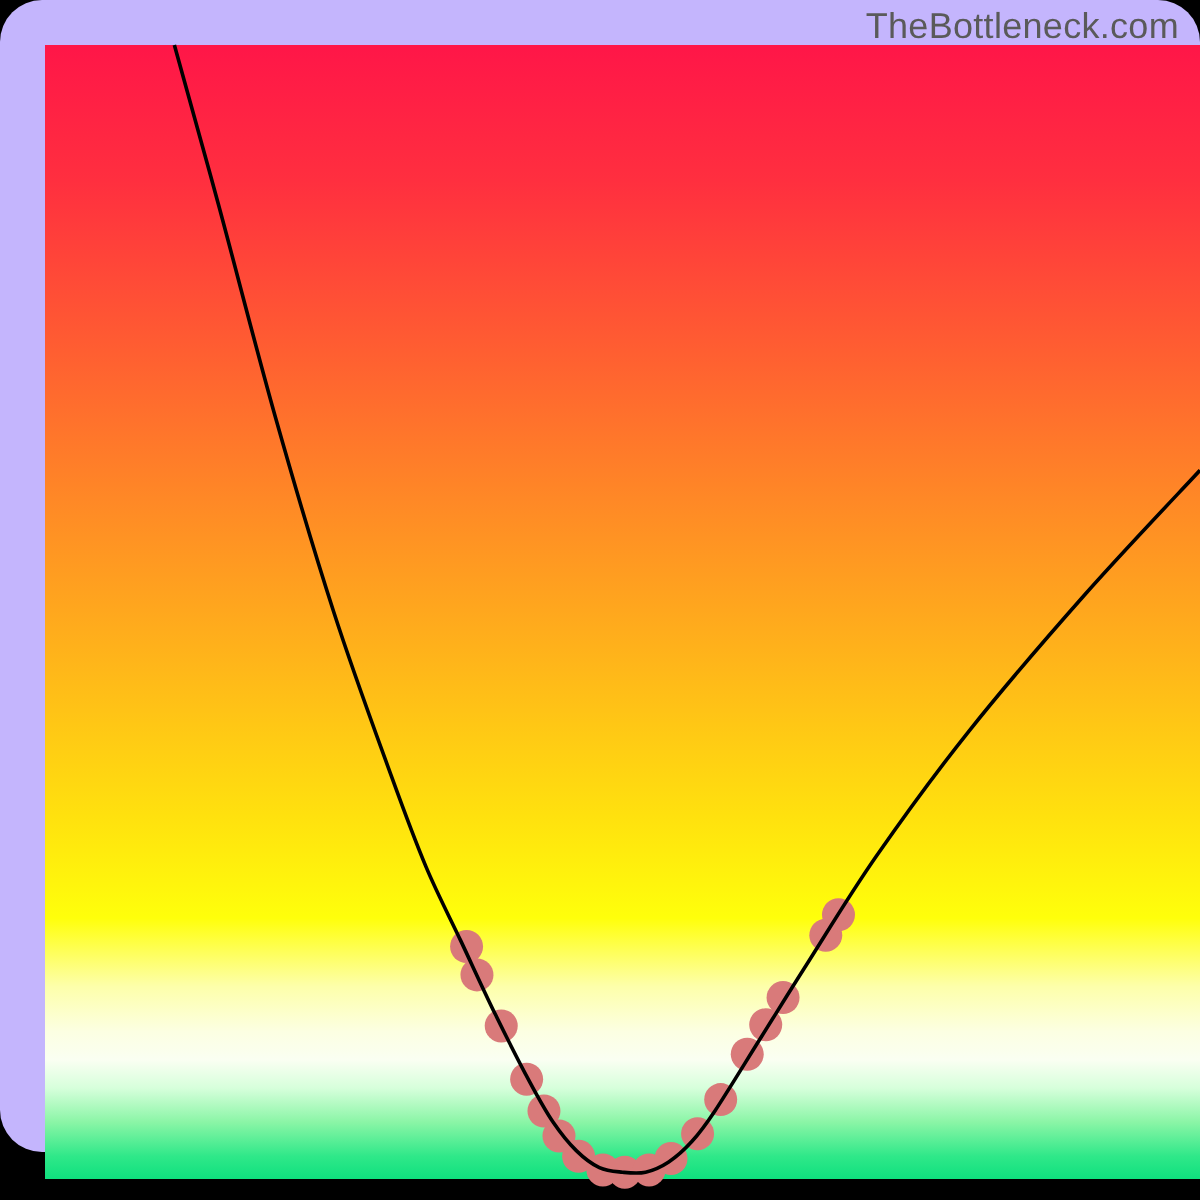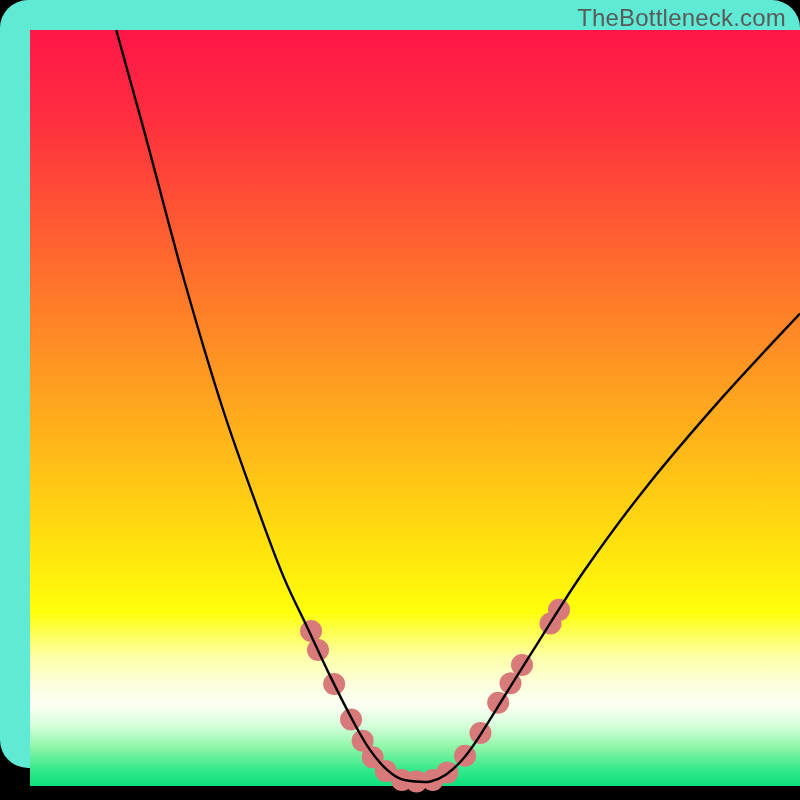--- a/index.html
+++ b/index.html
@@ -7,21 +7,21 @@
     padding: 0;
     width: 800px;
     height: 800px;
     overflow: hidden;
     background: #000;
   }
   .chart-container {
     position: relative;
     width: 800px;
     height: 768px;
-    background: #5eead4;
+    background: #c4b5fd;
     border-radius: 28px;
   }
   .watermark {
     position: absolute;
     top: 4px;
     right: 14px;
     font-family: Arial, Helvetica, sans-serif;
     font-size: 24px;
     font-weight: 500;
     color: #5a5a5a;

